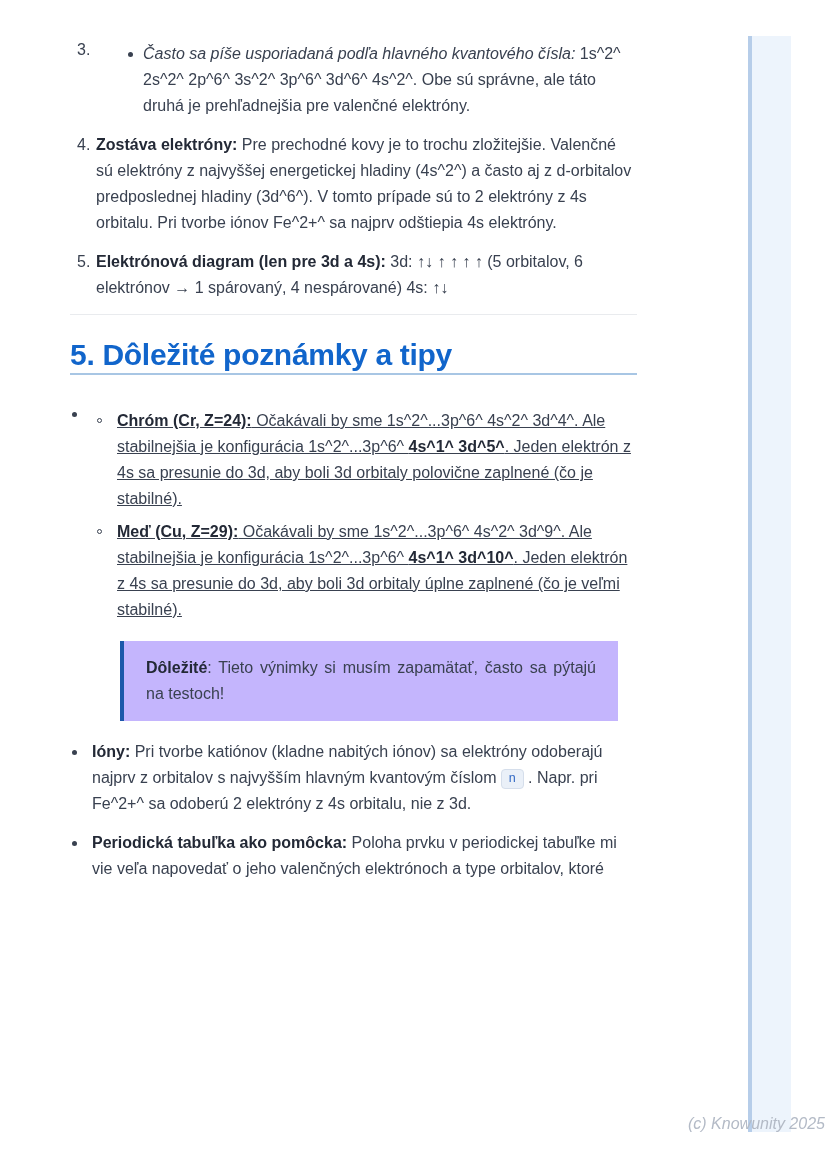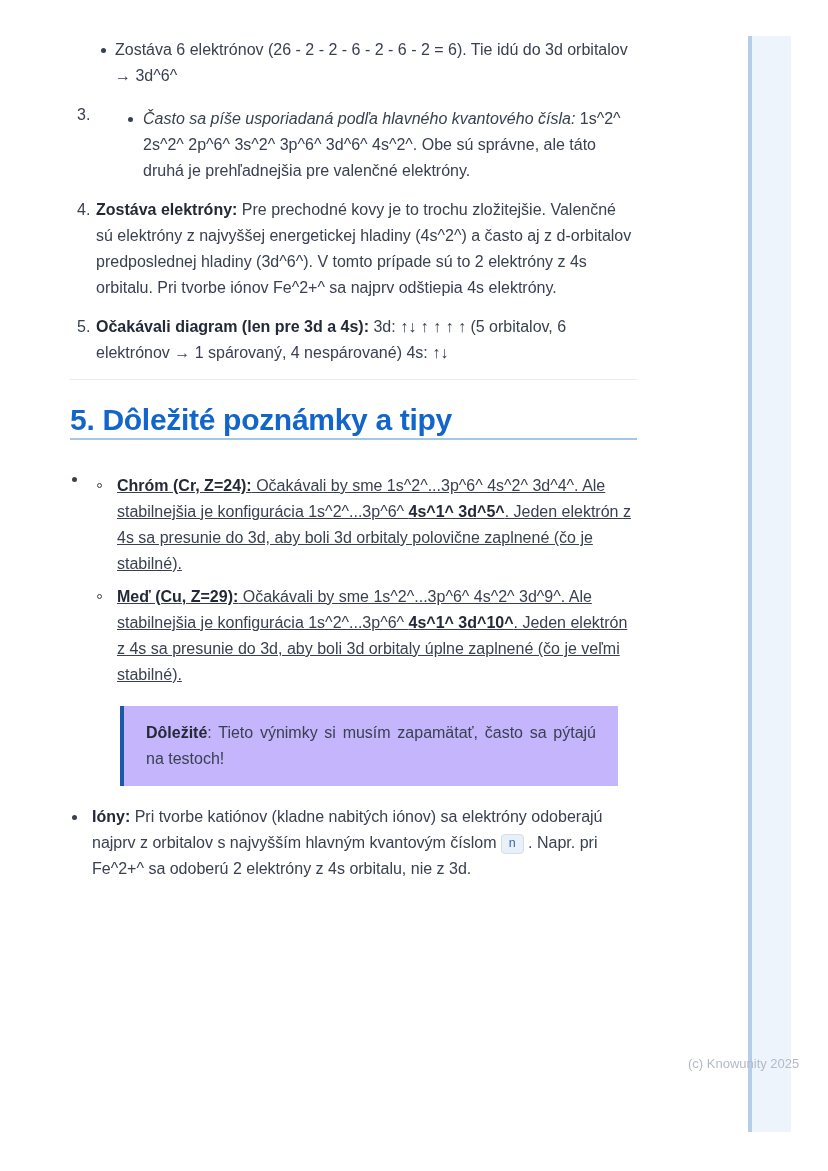--- a/index.html
+++ b/index.html
@@ -83,55 +83,52 @@
 
   .edge-strip {
     position:absolute;
     left:748px; top:36px;
     width:43px; height:1096px;
     background:#edf4fc;
     border-left:4px solid #b6cde9;
   }
   .watermark {
     position:absolute;
-    left:688px; top:1057px;
-    font-size:13px; line-height:14px;
+    left:688px; top:1117px;
+    font-size:16px; line-height:14px;
     color:#b3bac6;
     white-space:nowrap;
+    font-style:italic;
   }
 </style>
 </head>
 <body>
 
 <div class="page">
   <main class="doc">
 
-    <div class="row intro-bullet">
-      <span class="mk dot"></span>
-      <div class="tx"><span>Zostáva 6 elektrónov (26 - 2 - 2 - 6 - 2 - 6 - 2 = 6). Tie idú do 3d orbitalov → 3d^6^</span></div>
-    </div>
 
     <div class="row num-item">
       <span class="mk num">3.</span>
       <div class="tx">
         <div class="row nested1">
           <span class="mk dot"></span>
           <div class="tx"><span class="seg-i">Často sa píše usporiadaná podľa hlavného kvantového čísla:</span><span> 1s^2^ 2s^2^ 2p^6^ 3s^2^ 3p^6^ 3d^6^ 4s^2^. Obe sú správne, ale táto druhá je prehľadnejšia pre valenčné elektróny.</span></div>
         </div>
       </div>
     </div>
 
     <div class="row num-item">
       <span class="mk num">4.</span>
       <div class="tx"><span class="seg-b">Zostáva elektróny:</span><span> Pre prechodné kovy je to trochu zložitejšie. Valenčné sú elektróny z najvyššej energetickej hladiny (4s^2^) a často aj z d-orbitalov predposlednej hladiny (3d^6^). V tomto prípade sú to 2 elektróny z 4s orbitalu. Pri tvorbe iónov Fe^2+^ sa najprv odštiepia 4s elektróny.</span></div>
     </div>
 
     <div class="row num-item">
       <span class="mk num">5.</span>
-      <div class="tx"><span class="seg-b">Očakávali diagram (len pre 3d a 4s):</span><span> 3d: ↑↓ ↑ ↑ ↑ ↑ (5 orbitalov, 6 elektrónov → 1 spárovaný, 4 nespárované) 4s: ↑↓</span></div>
+      <div class="tx"><span class="seg-b">Elektrónová diagram (len pre 3d a 4s):</span><span> 3d: ↑↓ ↑ ↑ ↑ ↑ (5 orbitalov, 6 elektrónov → 1 spárovaný, 4 nespárované) 4s: ↑↓</span></div>
     </div>
 
     <hr class="divider">
 
     <h2 class="section-title">5. Dôležité poznámky a tipy</h2>
 
     <div class="row top-bullet">
       <span class="mk dot"></span>
       <div class="tx">
         <div class="row sub-circ">
@@ -148,18 +145,22 @@
     <aside class="callout">
       <div><span class="seg-b">Dôležité</span><span>: Tieto výnimky si musím zapamätať, často sa pýtajú na testoch!</span></div>
     </aside>
 
 
     <div class="row top-bullet">
       <span class="mk dot"></span>
       <div class="tx"><span class="seg-b">Ióny:</span><span> Pri tvorbe katiónov (kladne nabitých iónov) sa elektróny odoberajú najprv z orbitalov s najvyšším hlavným kvantovým číslom</span><span class="icode">n</span><span>. Napr. pri Fe^2+^ sa odoberú 2 elektróny z 4s orbitalu, nie z 3d.</span></div>
     </div>
 
+    <div class="row top-bullet">
+      <span class="mk dot"></span>
+      <div class="tx"><span class="seg-b">Periodická tabuľka ako pomôcka:</span><span> Poloha prvku v periodickej tabuľke mi vie veľa napovedať o jeho valenčných elektrónoch a type orbitalov, ktoré</span></div>
+    </div>
 
   </main>
 
   <div class="edge-strip"></div>
   <div class="watermark">(c) Knowunity 2025</div>
 </div>
 
 </body></html>

